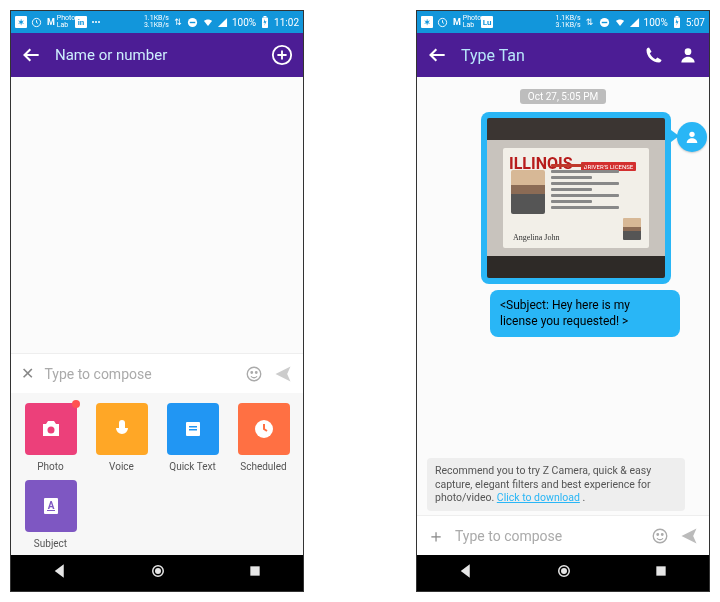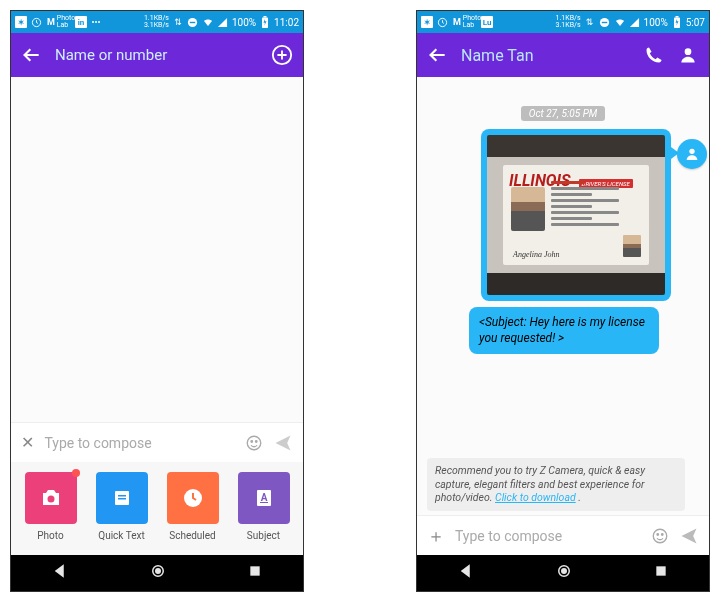--- a/index.html
+++ b/index.html
@@ -8,21 +8,21 @@
   .phone-left { left: 10px; }
   .phone-right { left: 416px; }
 
   .statusbar { height: 22px; background: #1296db; color: #fff; display: flex; align-items: center; justify-content: space-between; font-size: 10px; padding: 0 4px; }
   .statusbar .sb-left, .statusbar .sb-right { display: flex; align-items: center; gap: 3px; }
   .sb-icon { display: inline-flex; align-items: center; justify-content: center; width: 12px; height: 12px; font-size: 9px; }
   .sb-box { background: #fff; color: #1296db; border-radius: 1px; width: 12px; height: 12px; font-weight: bold; font-size: 8px; display: inline-flex; align-items: center; justify-content: center; }
   .sb-text { font-size: 10px; }
   .sb-small { font-size: 7px; line-height: 7px; }
 
-  .appbar { height: 44px; background: #6d28d9; color: #fff; display: flex; align-items: center; padding: 0 10px; gap: 12px; }
+  .appbar { height: 44px; background: #4c1d95; color: #fff; display: flex; align-items: center; padding: 0 10px; gap: 12px; }
   .appbar .title-input { flex: 1; color: #cdeefd; font-size: 15px; }
   .appbar .title-name { flex: 1; color: #b8e6fb; font-size: 16px; }
   .appbar .ab-icon { color: #fff; display: flex; align-items: center; justify-content: center; width: 22px; height: 22px; }
 
   .content { flex: 1; background: #fbfbfb; position: relative; overflow: hidden; }
 
   .compose-row { height: 40px; background: #fff; display: flex; align-items: center; padding: 0 10px; gap: 10px; border-top: 1px solid #eee; }
   .compose-row .cx { color: #888; font-size: 16px; }
   .compose-row .cplus { color: #888; font-size: 18px; font-weight: 300; }
   .compose-row .cinput { flex: 1; color: #aaa; font-size: 14px; }
@@ -39,39 +39,39 @@
   .tile-video { background: #29b6f6; }
   .tile-quick { background: #2196f3; }
   .tile-sched { background: #ff7043; }
   .tile-subj  { background: #7e57c2; }
   .tile-cont  { background: #66bb6a; }
 
   .navbar { height: 36px; background: #000; display: flex; align-items: center; justify-content: space-around; }
   .nav-btn { color: #fff; opacity: 0.9; }
 
   
-  .chat-area { padding: 23px 4px; height: 100%; overflow: hidden; position: relative; font-style: italic; }
+  .chat-area { padding: 6px 4px; height: 100%; overflow: hidden; position: relative; }
   .timestamp-pill { display: block; margin: 6px auto 8px; background: #bdbdbd; color: #fff; font-size: 10px; padding: 2px 8px; border-radius: 3px; width: fit-content; }
   .bubble-row { display: flex; justify-content: flex-end; padding-right: 34px; position: relative; margin-bottom: 6px; }
   .avatar-circle { position: absolute; right: -2px; top: 10px; width: 30px; height: 30px; border-radius: 50%; background: #29b6f6; color: #fff; display: flex; align-items: center; justify-content: center; box-shadow: 0 1px 2px rgba(0,0,0,0.2); }
   .bubble-img { background: #29b6f6; border-radius: 8px; padding: 6px; width: 190px; }
   .bubble-tail { position: absolute; right: 26px; top: 18px; width: 0; height: 0; border-top: 6px solid transparent; border-bottom: 6px solid transparent; border-left: 8px solid #29b6f6; }
   .id-card { width: 100%; height: 160px; background: linear-gradient(#3b3532 0 14%, #c8c3bd 14% 86%, #2e2a27 86% 100%); border-radius: 2px; position: relative; overflow: hidden; }
   .id-inner { position: absolute; top: 30px; left: 16px; right: 16px; bottom: 30px; background: #f2efe8; border-radius: 2px; padding: 6px; }
   .id-state { color: #b71c1c; font-weight: bold; font-size: 16px; }
   .id-banner { background: #d32f2f; color: #fff; font-size: 6px; padding: 1px 3px; display: inline-block; border-radius: 1px; margin-left: 4px; }
   .id-photo { position: absolute; left: 8px; top: 22px; width: 34px; height: 44px; background: linear-gradient(#d7b896 0 35%, #8b6b55 35% 55%, #555 55% 100%); border-radius: 2px; }
   .id-photo2 { position: absolute; right: 8px; bottom: 8px; width: 18px; height: 22px; background: linear-gradient(#d7b896 0 40%, #8b6b55 40% 60%, #555 60% 100%); border-radius: 1px; }
   .id-lines { position: absolute; left: 48px; top: 16px; right: 30px; }
   .id-line { height: 3px; background: #888; margin-bottom: 3px; border-radius: 1px; }
   .id-line.red { background: #c0392b; width: 50%; }
   .id-line.short { width: 60%; }
   .id-sig { position: absolute; left: 10px; bottom: 6px; font-family: cursive; font-size: 8px; color: #333; }
 
-  .bubble-text { background: #29b6f6; color: #fff; border-radius: 8px; padding: 8px 10px; width: 190px; font-size: 12px; line-height: 1.3; margin-left: auto; margin-right: 46px; }
+  .bubble-text { background: #29b6f6; color: #fff; border-radius: 8px; padding: 8px 10px; width: 190px; font-size: 12px; line-height: 1.3; margin-left: auto; margin-right: 25px; }
   .sys-msg { background: #eee; color: #555; font-size: 10.5px; padding: 6px 8px; border-radius: 4px; margin: 6px 20px 0 10px; line-height: 1.3; position: absolute; bottom: 4px; left: 0; right: 0; width: auto; margin-left:10px; margin-right:24px;}
   .sys-msg a { color: #29b6f6; text-decoration: underline; }
 </style>
 </head>
 <body>
 
 <div class="phone phone-left">
   <div class="statusbar">
     <div class="sb-left">
       <span class="sb-box">✶</span>
@@ -158,20 +158,29 @@
       <div class="attach-tile tile-photo">
           <span class="dot"></span>
           <svg width="24" height="24" viewBox="0 0 24 24" fill="#fff">
             <path d="M4 7h3l2-3h6l2 3h3v12H4z"></path>
             <circle cx="12" cy="13" r="3.5" fill="#ec407a"></circle>
           </svg>
         </div>
       <span class="attach-label">Photo</span>
     </div>
     <div class="attach-item">
+      <div class="attach-tile tile-voice">
+          <svg width="24" height="24" viewBox="0 0 24 24" fill="#fff">
+            <rect x="9" y="3" width="6" height="11" rx="3"></rect>
+            <path d="M6 11a6 6 0 0012 0M12 17v4"></path>
+          </svg>
+        </div>
+      <span class="attach-label">Voice</span>
+    </div>
+    <div class="attach-item">
       <div class="attach-tile tile-quick">
           <svg width="24" height="24" viewBox="0 0 24 24" fill="#fff">
             <rect x="5" y="5" width="14" height="14" rx="1"></rect>
             <rect x="8" y="9" width="8" height="1.5" fill="#2196f3"></rect>
             <rect x="8" y="12" width="8" height="1.5" fill="#2196f3"></rect>
           </svg>
         </div>
       <span class="attach-label">Quick Text</span>
     </div>
     <div class="attach-item">
@@ -255,21 +264,21 @@
       <span class="sb-text">5:07</span>
     </div>
   </div>
 
   <div class="appbar">
     <span class="ab-icon">
         <svg width="20" height="20" viewBox="0 0 24 24" fill="none" stroke="#fff" stroke-width="2.5">
           <path d="M20 12H4m6-7l-7 7 7 7"></path>
         </svg>
       </span>
-    <span class="title-name">Name Tan</span>
+    <span class="title-name">Type Tan</span>
     <span class="ab-icon">
         <svg width="20" height="20" viewBox="0 0 24 24" fill="#fff">
           <path d="M6 3c-1 0-3 1-3 3 0 8 7 15 15 15 2 0 3-2 3-3l-5-3-2 2c-3-1-6-4-7-7l2-2z"></path>
         </svg>
       </span>
     <span class="ab-icon">
         <svg width="20" height="20" viewBox="0 0 24 24" fill="#fff">
           <circle cx="12" cy="8" r="4"></circle>
           <path d="M4 21c0-4 4-7 8-7s8 3 8 7z"></path>
         </svg>

